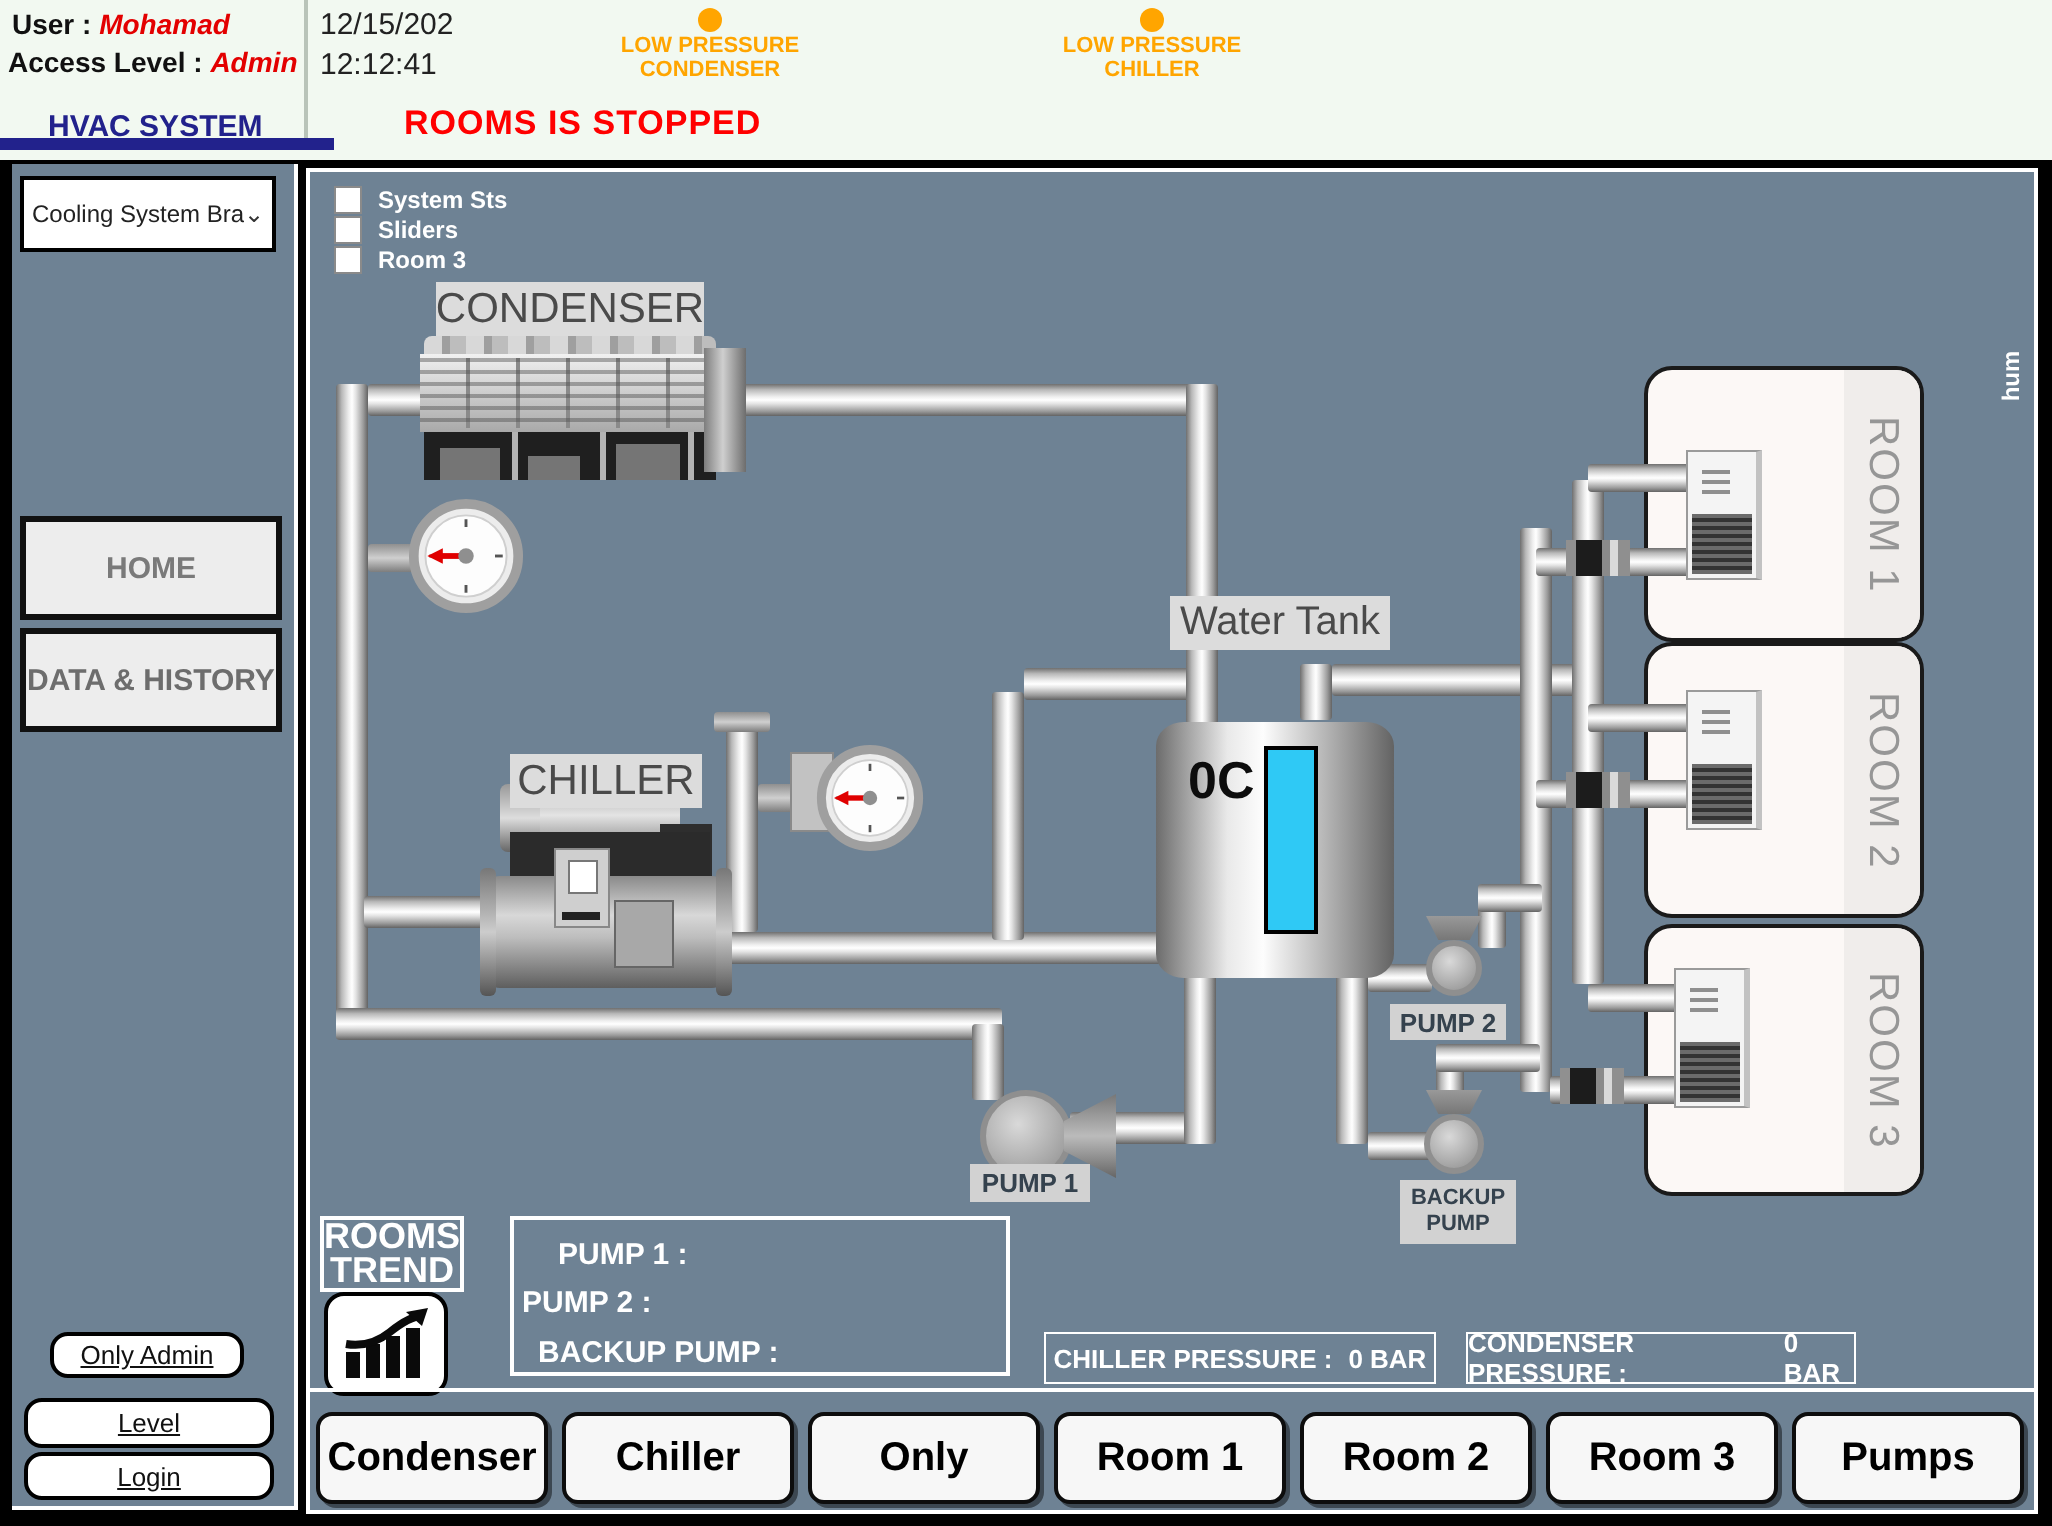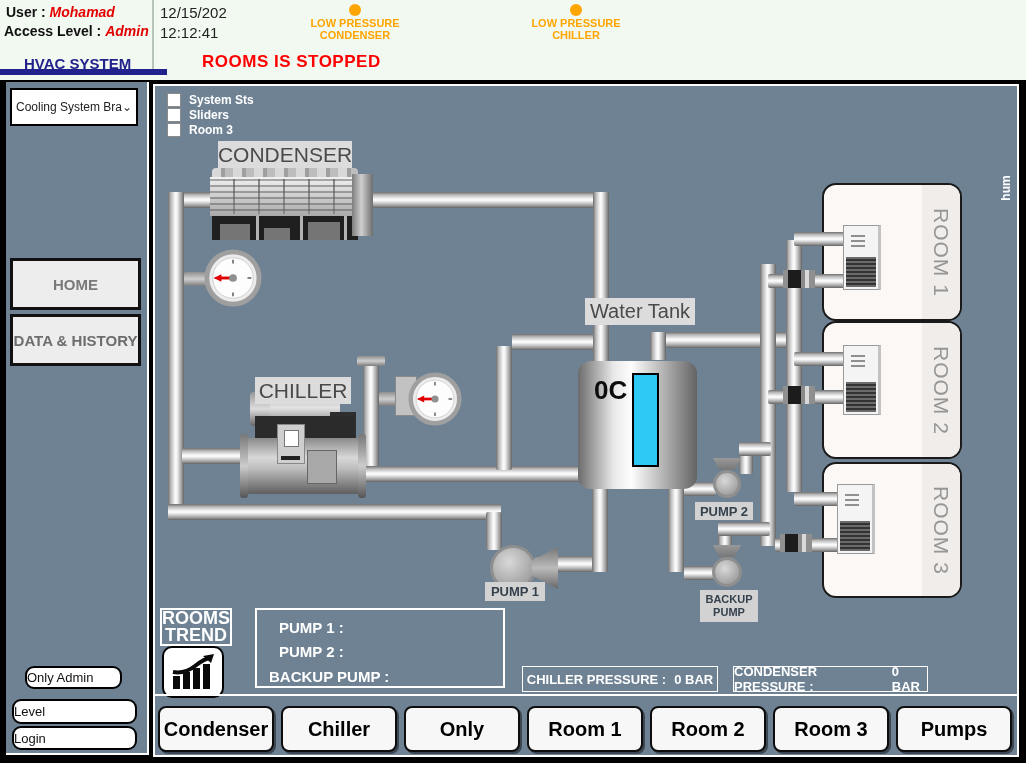--- a/index.html
+++ b/index.html
@@ -18,21 +18,21 @@
   #sys-status{color:#f00;font-weight:bold;font-size:17px;letter-spacing:.5px;}
   
   #sidebar{left:6px;top:82px;width:141px;height:671px;background:#6e8294;
            border-right:2px solid #fff;border-bottom:2px solid #fff;}
   #dropdown{left:4px;top:6px;width:128px;height:38px;background:#fff;border:2px solid #000;
             font-size:12px;color:#222;display:flex;align-items:center;padding:0 4px;box-sizing:border-box;}
   #dropdown .dd-text{flex:1;white-space:nowrap;overflow:hidden;}
   .side-btn{left:4px;width:131px;height:52px;background:#ededed;border:3px solid #111;box-sizing:border-box;
             display:flex;align-items:center;justify-content:center;font-weight:bold;color:#7a7a7a;font-size:15px;}
   .pill{background:#fff;border:2px solid #000;border-radius:9px;display:flex;align-items:center;
-        justify-content:flex-start;font-size:13px;color:#111;box-sizing:border-box;}
+        justify-content:center;font-size:13px;color:#111;box-sizing:border-box;text-decoration:underline;}
   
   #panel{left:153px;top:84px;width:866px;height:673px;background:#6e8294;border:2px solid #fff;box-sizing:border-box;}
   .cb-row{display:flex;align-items:center;height:15px;}
   .cb-box{width:12px;height:12px;background:#fff;border:1px solid #8a8a8a;margin-right:8px;}
   .cb-label{color:#fff;font-weight:bold;font-size:12px;}
   .eq-label{background:#dcdcdc;color:#4a4a4a;display:flex;align-items:center;justify-content:center;z-index:5;}
   .pump-label{background:#d2d2d2;color:#35424e;font-weight:bold;font-size:13px;display:flex;align-items:center;
               justify-content:center;z-index:5;text-align:center;}
   
   .ph{position:absolute;height:16px;z-index:2;border-radius:2px;
@@ -316,21 +316,21 @@
       <rect x="12" y="18" width="7" height="17" fill="#0a0a0a"></rect>
       <rect x="22" y="14" width="7" height="21" fill="#0a0a0a"></rect>
       <rect x="32" y="10" width="7" height="25" fill="#0a0a0a"></rect>
       <path d="M2 18 Q14 20 24 12 T40 4" fill="none" stroke="#0a0a0a" stroke-width="4"></path>
       <polygon points="43,0 32,2 40,9" fill="#0a0a0a"></polygon>
     </svg>
   </div>
 
   <div class="white-box" style="left:100px;top:522px;width:250px;height:80px;font-size:15px;">
     <div class="abs" style="left:22px;top:9px;">PUMP 1 :</div>
-    <div class="abs" style="left:22px;top:33px;">PUMP 2 :</div>
+    <div class="abs" style="left:4px;top:33px;">PUMP 2 :</div>
     <div class="abs" style="left:12px;top:58px;">BACKUP PUMP :</div>
   </div>
 
   <div class="white-box" style="left:367px;top:580px;width:196px;height:26px;border-width:1px;display:flex;align-items:center;justify-content:center;font-size:13px;">
     <span>CHILLER PRESSURE :</span>
     <span style="margin-left:8px;">0 BAR</span>
   </div>
   <div class="white-box" style="left:578px;top:580px;width:195px;height:26px;border-width:1px;display:flex;align-items:center;justify-content:center;font-size:13px;">
     <span>CONDENSER PRESSURE :</span>
     <span style="margin-left:8px;">0 BAR</span>

